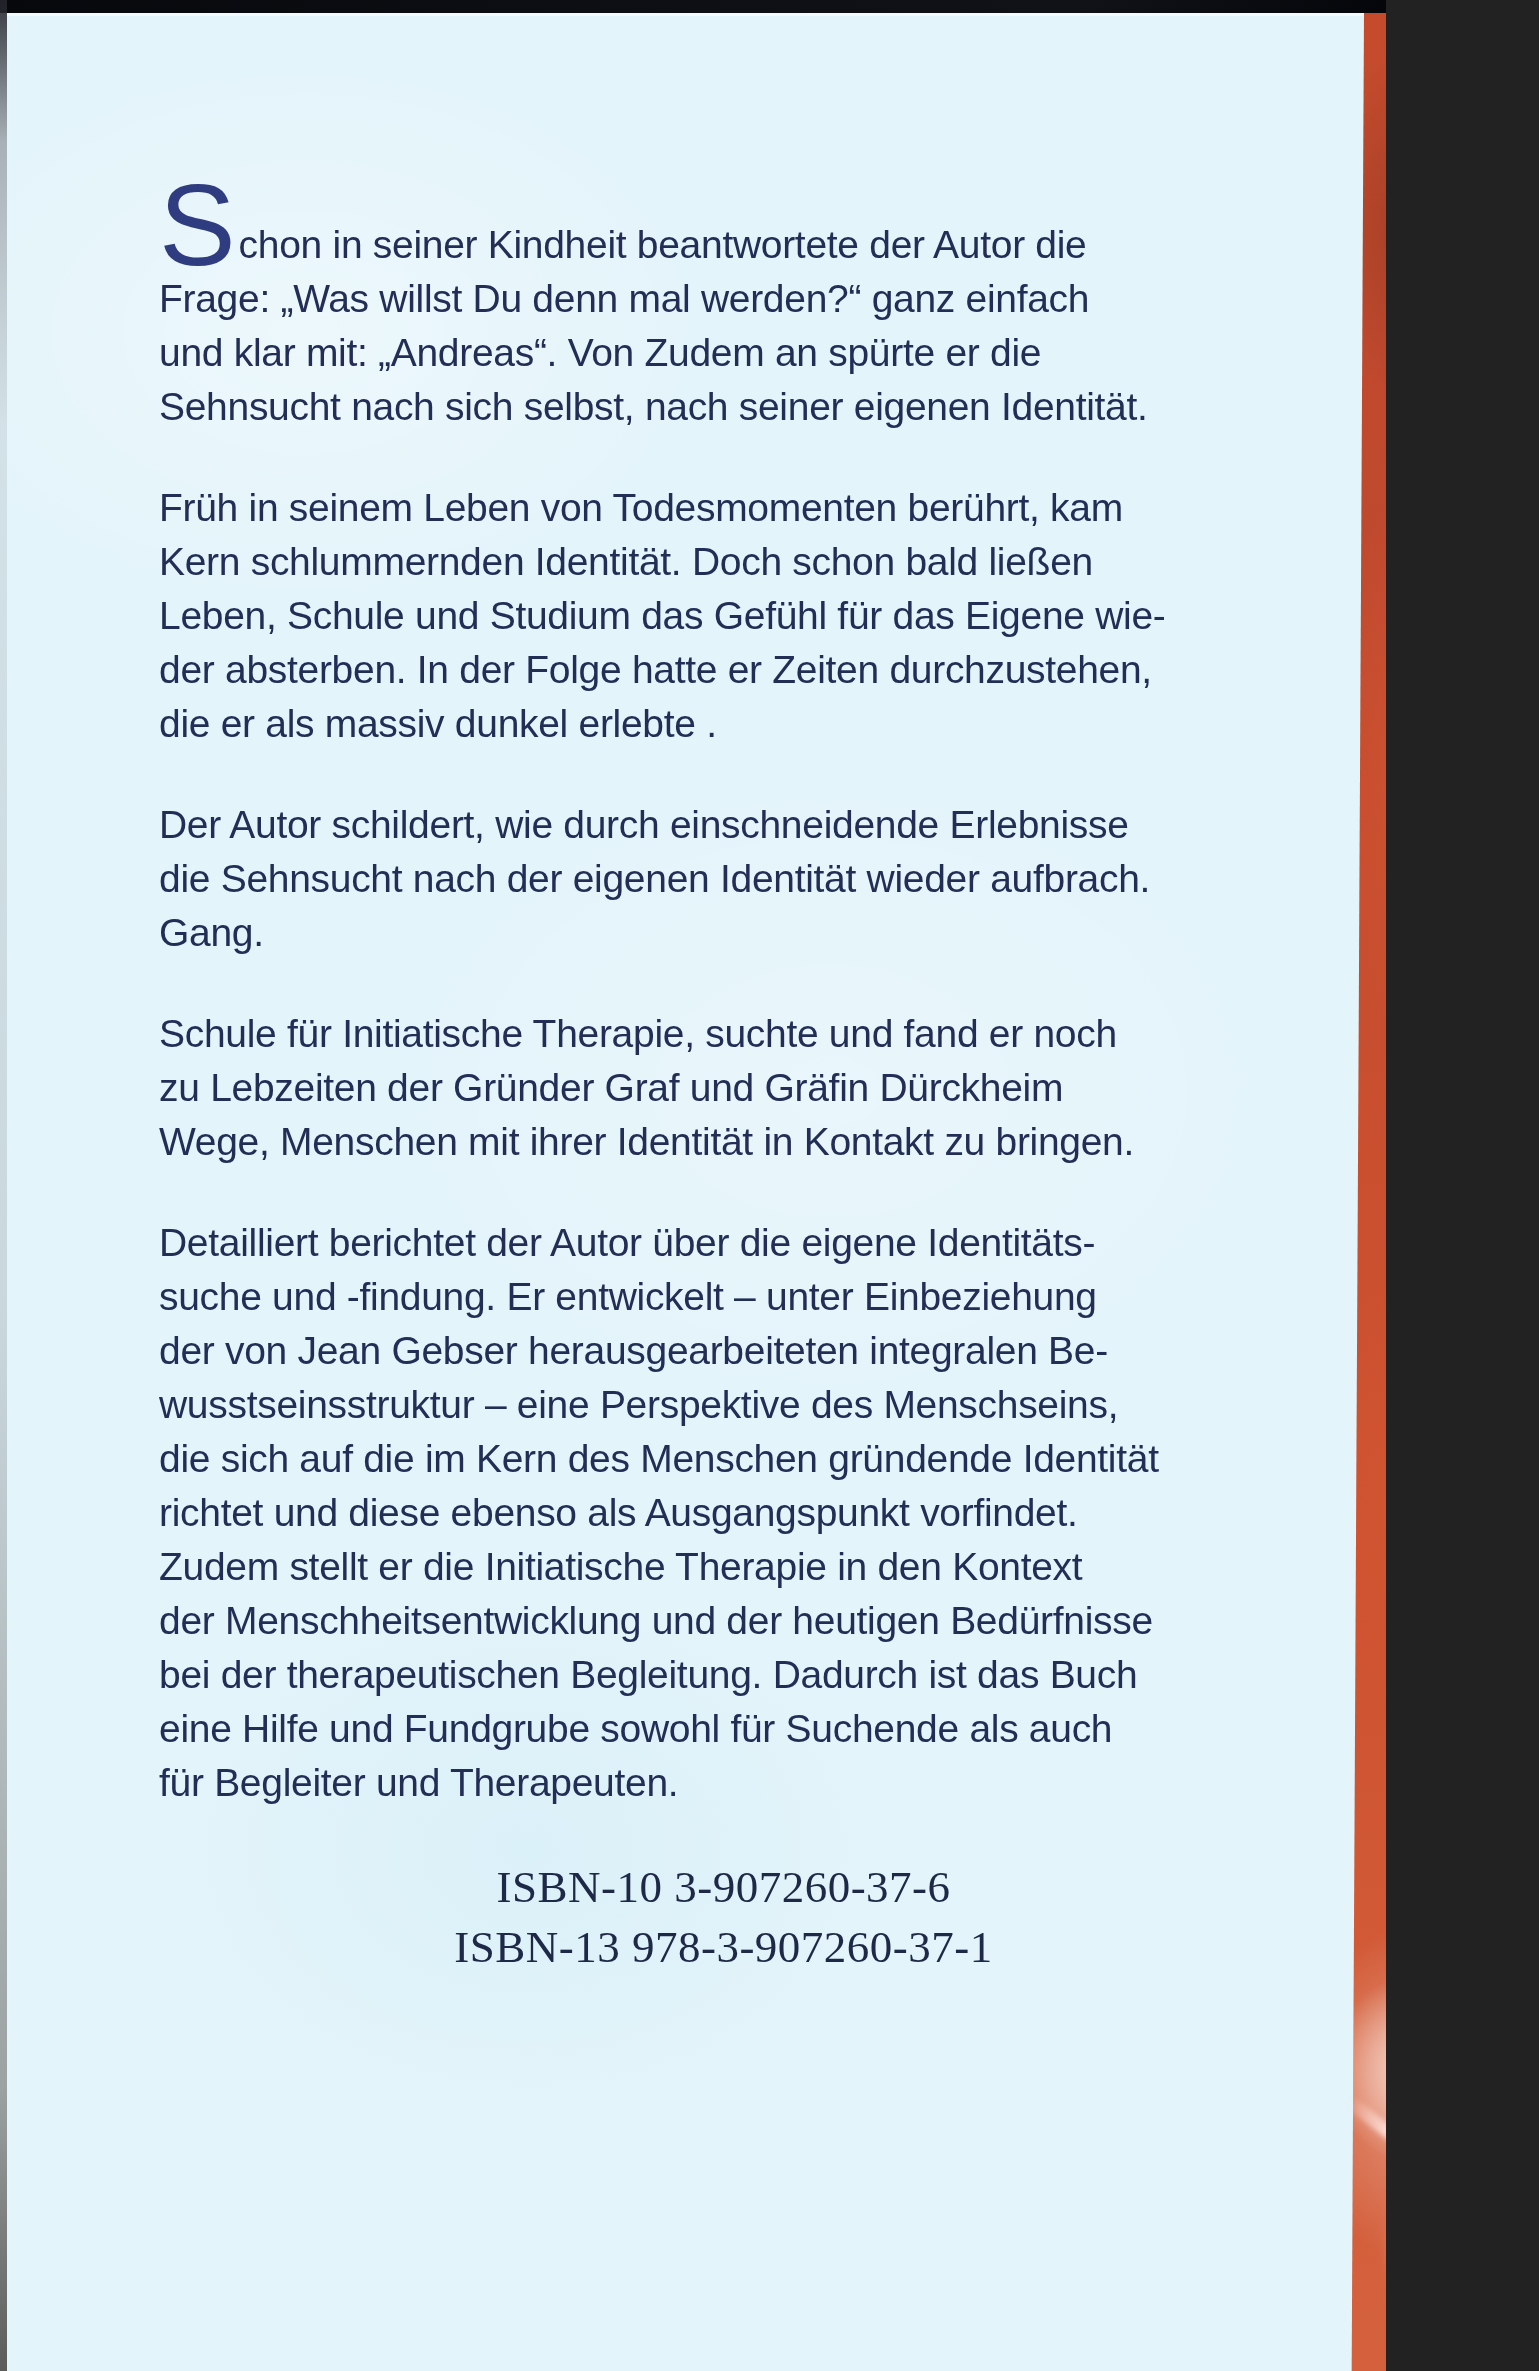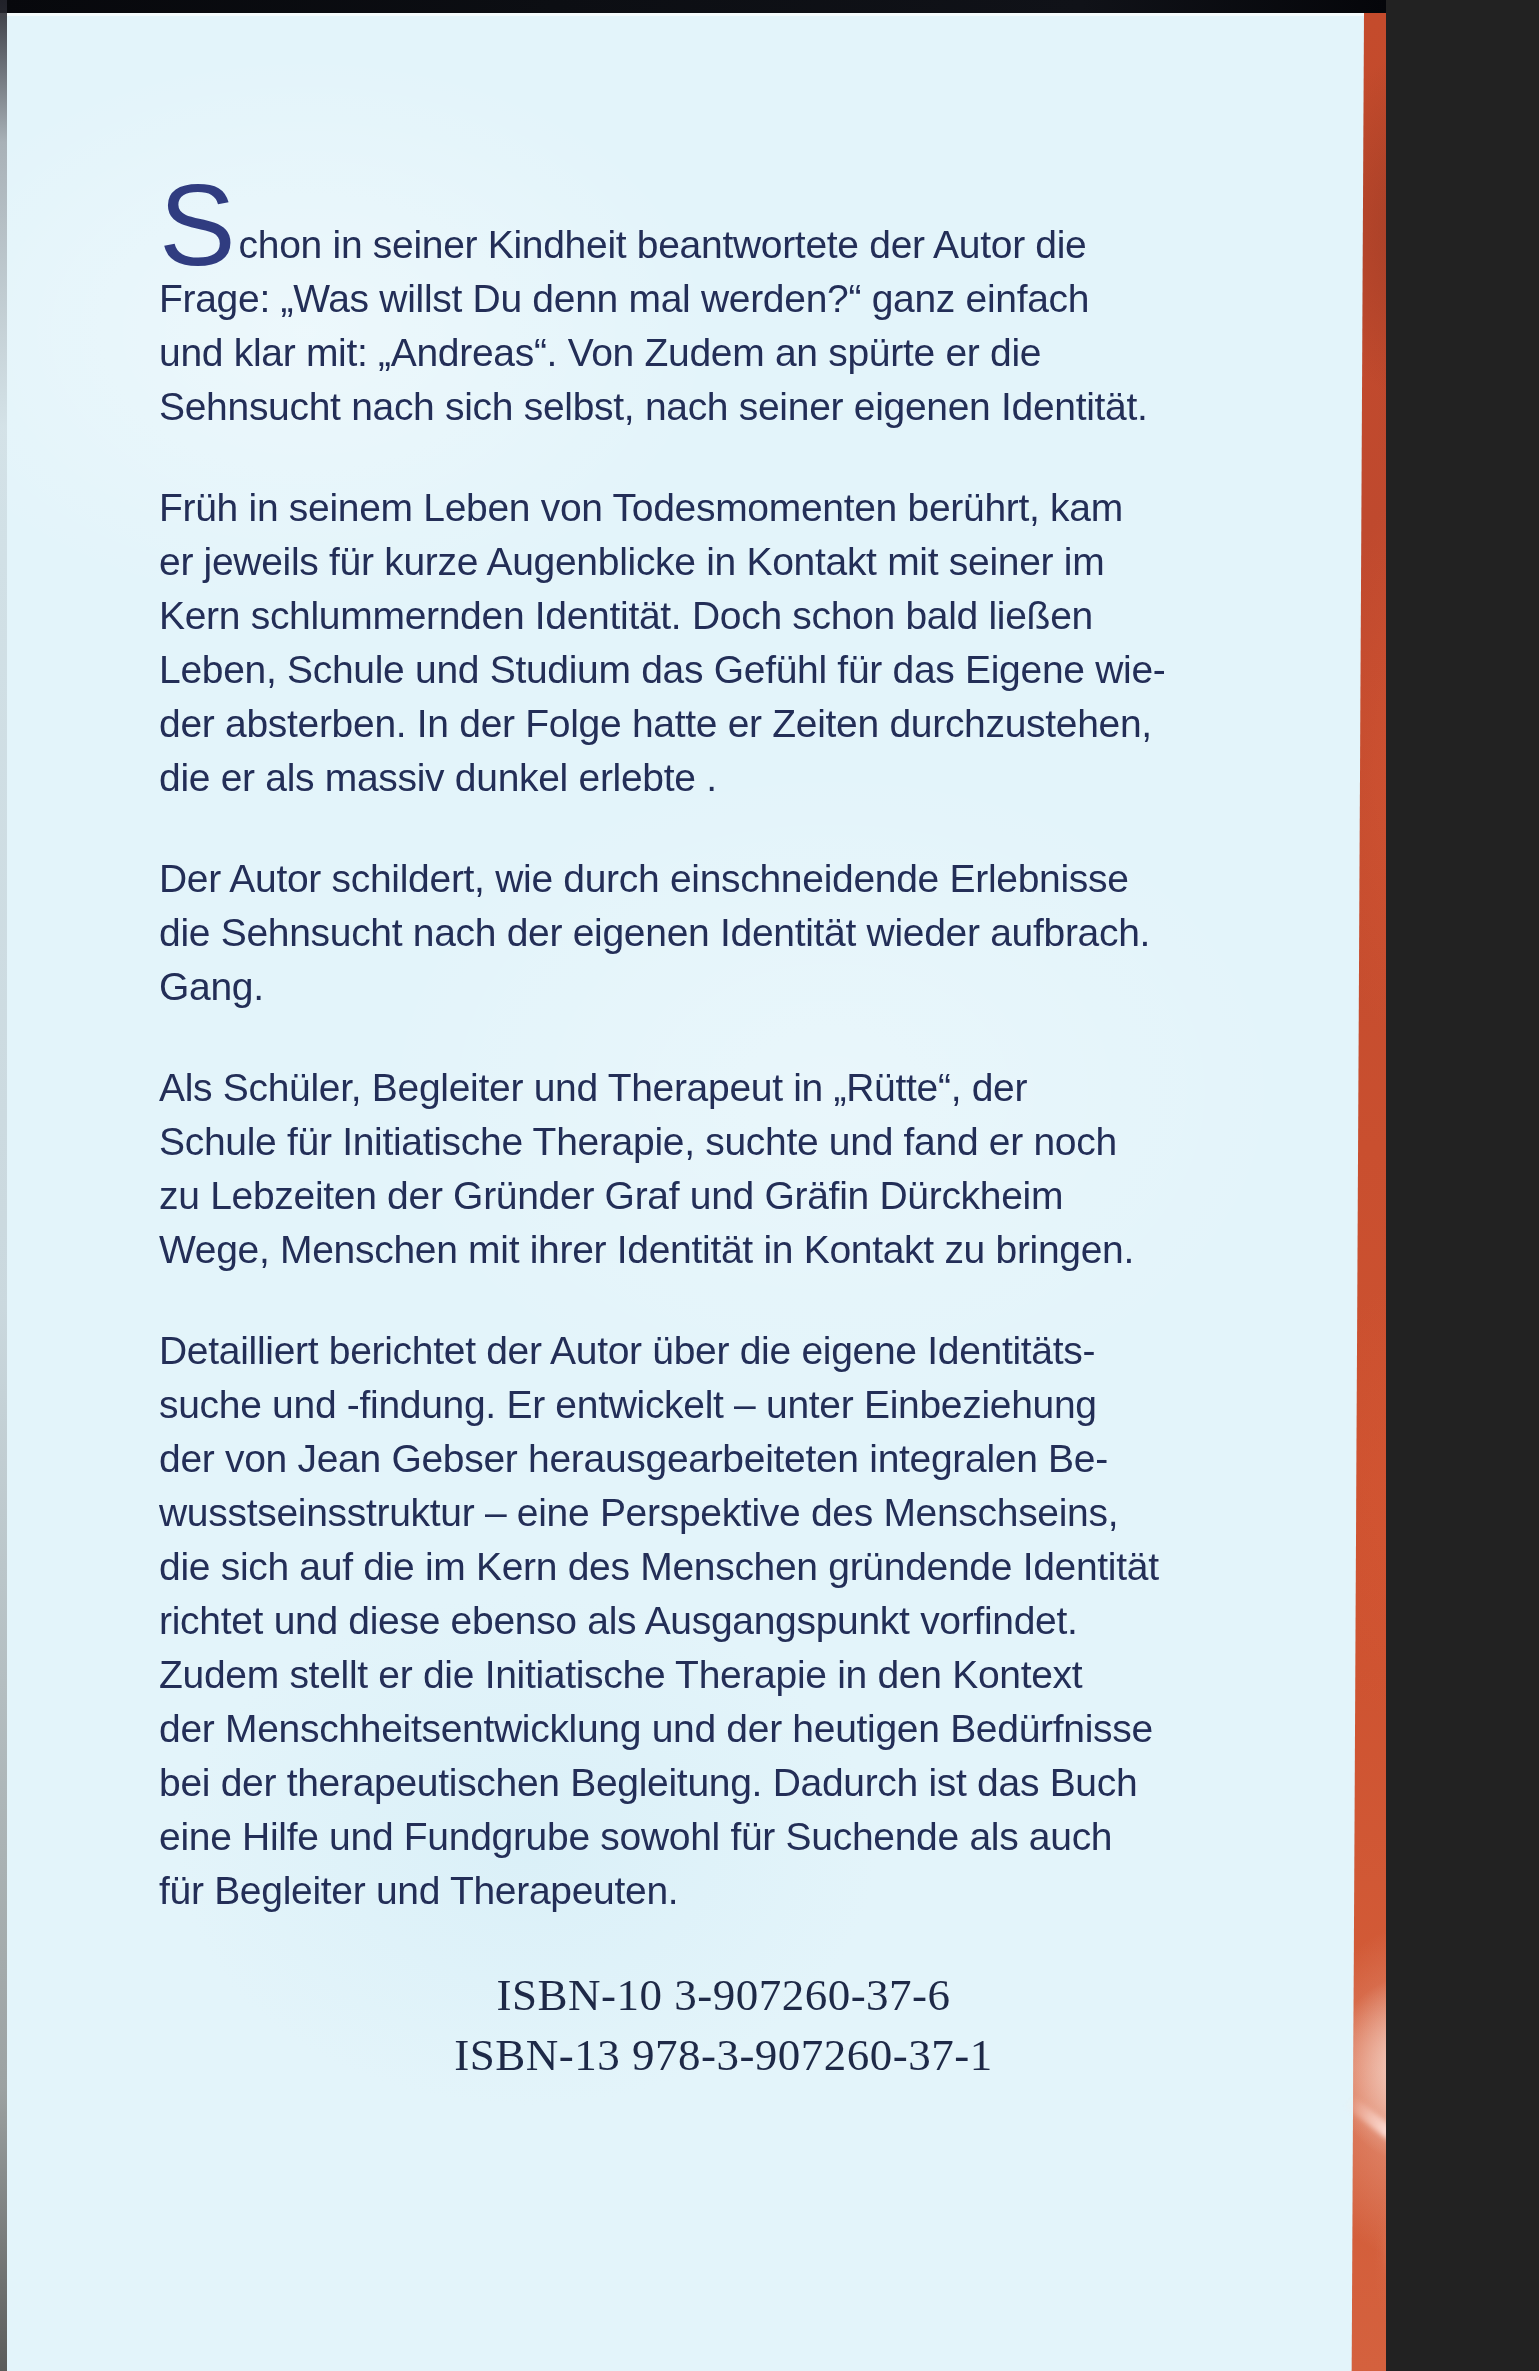--- a/index.html
+++ b/index.html
@@ -101,33 +101,31 @@
   <div class="text-col">
     <div>
         <div class="para">
           <div class="line"><span class="dropcap">S</span>chon in seiner Kindheit beantwortete der Autor die</div>
           <div class="line">Frage: „Was willst Du denn mal werden?“ ganz einfach</div>
           <div class="line">und klar mit: „Andreas“. Von Zudem an spürte er die</div>
           <div class="line">Sehnsucht nach sich selbst, nach seiner eigenen Identität.</div>
         </div>
         <div class="para">
           <div class="line">Früh in seinem Leben von Todesmomenten berührt, kam</div>
-          <div class="line">er jeweils für kurze Augenblicke in Kontakt mit seiner im</div>
           <div class="line">Kern schlummernden Identität. Doch schon bald ließen</div>
           <div class="line">Leben, Schule und Studium das Gefühl für das Eigene wie-</div>
           <div class="line">der absterben. In der Folge hatte er Zeiten durchzustehen,</div>
           <div class="line">die er als massiv dunkel erlebte .</div>
         </div>
         <div class="para">
           <div class="line">Der Autor schildert, wie durch einschneidende Erlebnisse</div>
           <div class="line">die Sehnsucht nach der eigenen Identität wieder aufbrach.</div>
           <div class="line">Gang.</div>
         </div>
         <div class="para">
-          <div class="line">Als Schüler, Begleiter und Therapeut in „Rütte“, der</div>
           <div class="line">Schule für Initiatische Therapie, suchte und fand er noch</div>
           <div class="line">zu Lebzeiten der Gründer Graf und Gräfin Dürckheim</div>
           <div class="line">Wege, Menschen mit ihrer Identität in Kontakt zu bringen.</div>
         </div>
         <div class="para">
           <div class="line">Detailliert berichtet der Autor über die eigene Identitäts-</div>
           <div class="line">suche und -findung. Er entwickelt – unter Einbeziehung</div>
           <div class="line">der von Jean Gebser herausgearbeiteten integralen Be-</div>
           <div class="line">wusstseinsstruktur – eine Perspektive des Menschseins,</div>
           <div class="line">die sich auf die im Kern des Menschen gründende Identität</div>

